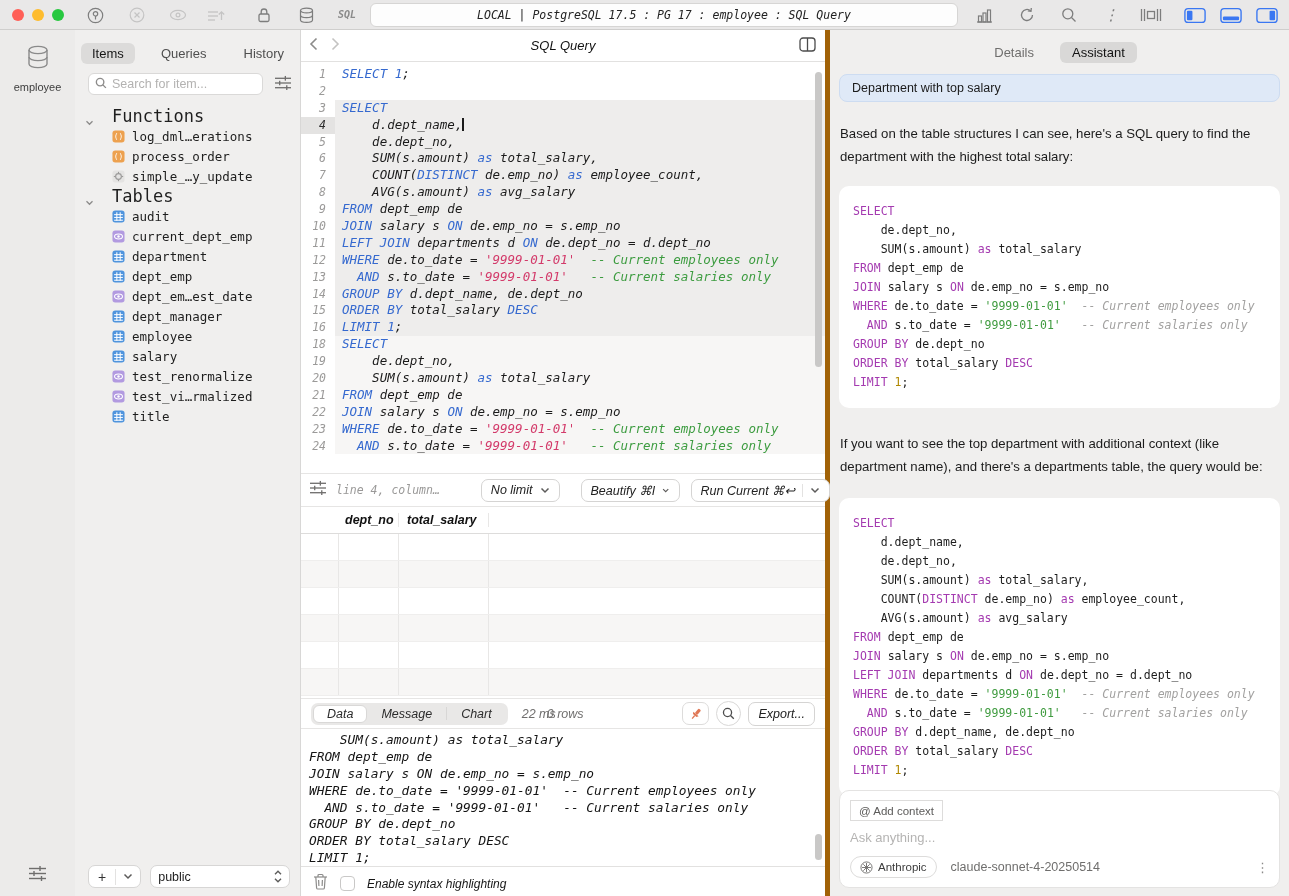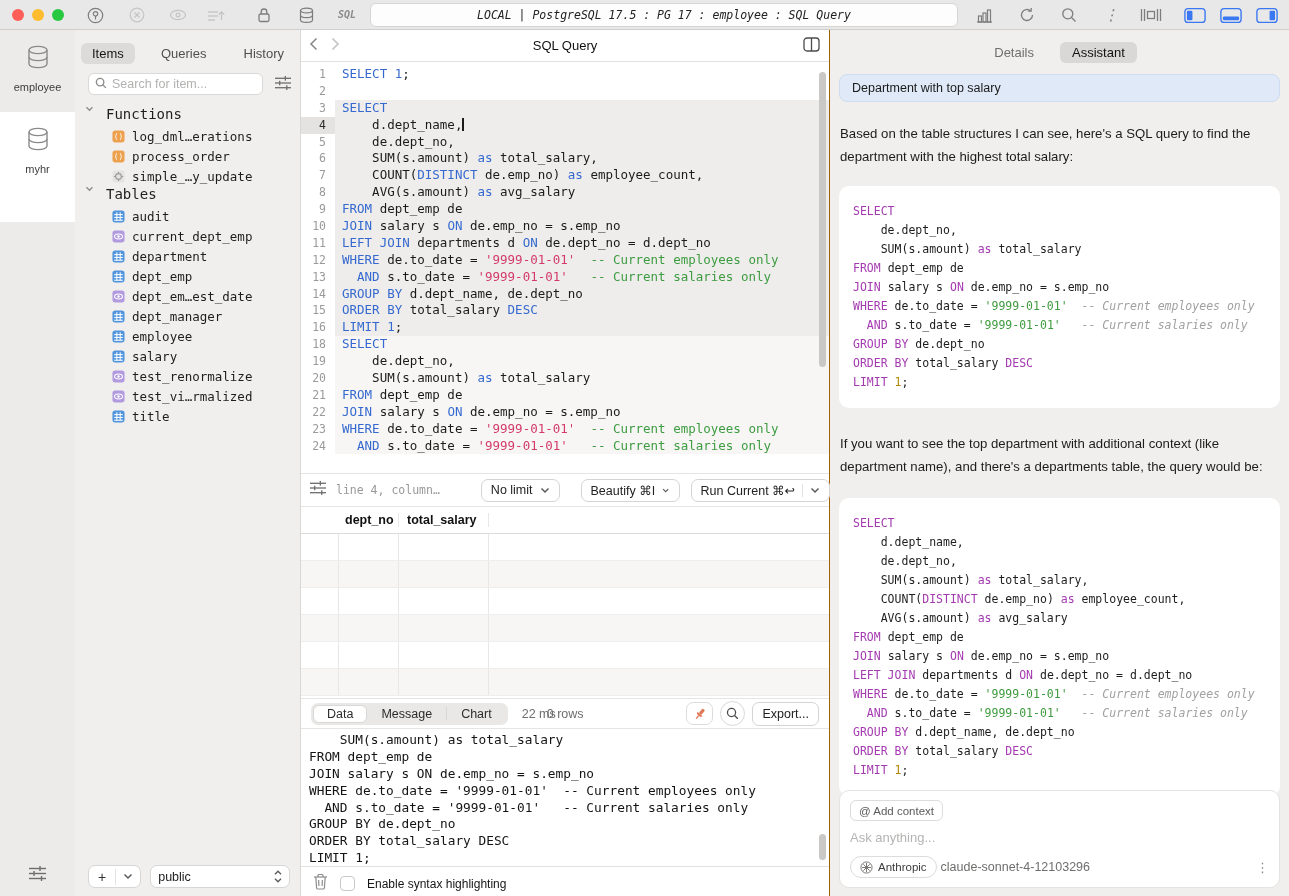--- a/index.html
+++ b/index.html
@@ -31,37 +31,37 @@
   
   #sidebar { position:absolute; left:75px; top:30px; width:225px; height:866px; background:#f0efee; }
   #sb-tabs { position:absolute; left:6px; top:13px; width:214px; display:flex; justify-content:space-between; }
   .sb-tab { font-size:13px; color:#4f4f4f; padding:3px 11px; border-radius:6px; }
   .sb-tab.active { background:#dcdbda; color:#161616; }
   #sb-search { position:absolute; left:13px; top:43px; width:175px; height:22px; background:#fff;
     border:1px solid #dad9d8; border-radius:6px; display:flex; align-items:center; padding:0 6px; gap:5px; }
   #sb-search .ph { font-size:12.5px; color:#b3b2b1; }
   #sb-filter { position:absolute; right:8px; top:45px; }
   #sb-tree { position:absolute; left:10px; top:76px; width:210px; }
-  .tree-section { height:20px; display:flex; align-items:flex-start; gap:12px;
-    font-family:"DejaVu Sans Mono", monospace; font-size:14px; color:#1e1e1e; }
+  .tree-section { height:20px; display:flex; align-items:flex-end; gap:18px;
+    font-family:"DejaVu Sans Mono", monospace; font-size:17px; color:#1e1e1e; }
   .tree-item { height:20px; display:flex; align-items:center; gap:7px; padding-left:27px;
     font-family:"DejaVu Sans Mono", monospace; font-size:12.5px; color:#1e1e1e; white-space:nowrap; }
   .tree-item .ic { width:13px; height:13px; flex:0 0 13px; display:flex; }
   .chev { color:#8c8b8a; display:flex; }
   #sb-bottom { position:absolute; left:13px; bottom:8px; display:flex; gap:9px; align-items:center; }
   #add-split { display:flex; align-items:center; background:#fff; border:1px solid #d7d6d5;
     border-radius:7px; height:23px; }
   #add-split .plus { padding:0 9px; font-size:14px; color:#333; border-right:1px solid #e3e2e1; }
   #add-split .dn { padding:0 7px; display:flex; }
   #schema-select { width:140px; height:23px; background:#fff; border:1px solid #d7d6d5; border-radius:7px;
     display:flex; align-items:center; justify-content:space-between; padding:0 7px; font-size:12.5px; }
 
   
   #main { position:absolute; left:300px; top:30px; width:530px; height:866px; background:#fff;
-    border-left:1px solid #d8d7d6; border-right:1px solid #a16207; }
+    border-left:1px solid #d8d7d6; border-right:5px solid #a16207;font-style:italic; }
   #ed-header { position:relative; height:32px; border-bottom:1px solid #e2e1e0;
     display:flex; align-items:center; justify-content:center; font-size:13px; color:#111; }
   .nav-chev { position:absolute; top:7px; color:#3c3c3c; font-size:14px; }
   #ed-split { position:absolute; right:9px; top:7px; }
 
   #editor { position:relative; height:411px; overflow:hidden; padding-top:4px;
     font-family:"DejaVu Sans Mono", monospace; font-size:12.5px; }
   .ed-line { display:flex; height:16.9px; line-height:16.9px; white-space:pre; }
   .ed-line .gut { width:34px; flex:0 0 34px; text-align:right; padding-right:9px; color:#9b9a99; font-size:11.5px; }
   .ed-line .gut.act { background:#e4e3e2; color:#2c2c2c; }
@@ -125,23 +125,23 @@
   .acard { margin:18px 9px 0 9px; background:#fff; border-radius:10px; padding:16px 14px;
     font-family:"DejaVu Sans Mono", monospace; font-size:11.5px; }
   .acode-line { height:19px; line-height:19px; white-space:pre; }
   .acard .tk-kw { color:#a43ab0; } .acard .tk-num { color:#b08800; }
   .acard .tk-str { color:#3f9b3f; } .acard .tk-com { color:#a2a1a0; font-style:italic; }
   .acard .tk-pl { color:#1d1d1d; }
 
   #composer { position:absolute; left:9px; right:9px; bottom:8px; background:#fff;
     border:1px solid #e4e3e2; border-radius:10px; padding:9px 10px; }
   #ctx-chip { display:inline-flex; align-items:center; height:21px; border:1px solid #dddcdb;
-    border-radius:6px; padding:0 8px; font-size:11.5px; color:#5c5b5a; }
+    border-radius:0; padding:0 8px; font-size:11.5px; color:#5c5b5a; }
   #ask-ph { margin-top:9px; font-size:13px; color:#b5b4b3; }
-  #prov-row { margin-top:11px; display:flex; align-items:center; gap:4px; }
+  #prov-row { margin-top:11px; display:flex; align-items:center; gap:14px; }
   #prov-chip { display:inline-flex; align-items:center; gap:5px; height:22px; border:1px solid #dddcdb;
     border-radius:11px; padding:0 9px; font-size:11.5px; color:#3c3c3c; }
   #model-name { font-size:12.5px; color:#6f6e6d; }
   #prov-dots { margin-left:auto; color:#8b8a89; font-size:13px; }
 </style>
 </head>
 <body>
 
 <div id="titlebar">
   <span class="tl" style="left:12px;background:#ff5f57"></span>
@@ -245,30 +245,20 @@
 <div id="rail">
   <div class="conn">
     <div class="dbic">
       <svg width="26" height="26" viewBox="0 0 26 26" fill="none" stroke="#8a8a8a" stroke-width="1.4">
           <ellipse cx="13" cy="6" rx="9" ry="3.6"></ellipse>
           <path d="M4 6 V20 c0 2 4 3.6 9 3.6 s9-1.6 9-3.6 V6"></path>
           <path d="M4 13 c0 2 4 3.6 9 3.6 s9-1.6 9-3.6"></path>
         </svg>
     </div>
     <div class="clabel">employee</div>
-  </div>
-  <div id="conn-myhr" class="conn">
-    <div class="dbic">
-      <svg width="26" height="26" viewBox="0 0 26 26" fill="none" stroke="#8a8a8a" stroke-width="1.4">
-          <ellipse cx="13" cy="6" rx="9" ry="3.6"></ellipse>
-          <path d="M4 6 V20 c0 2 4 3.6 9 3.6 s9-1.6 9-3.6 V6"></path>
-          <path d="M4 13 c0 2 4 3.6 9 3.6 s9-1.6 9-3.6"></path>
-        </svg>
-    </div>
-    <div class="clabel">myhr</div>
   </div>
   <span id="rail-filter">
     <svg width="19" height="17" viewBox="0 0 19 17" fill="none" stroke="#6f6e6d" stroke-width="1.4">
         <line x1="1" y1="3.5" x2="18" y2="3.5"></line>
         <line x1="1" y1="8.5" x2="18" y2="8.5"></line>
         <line x1="1" y1="13.5" x2="18" y2="13.5"></line>
         <line x1="12" y1="1" x2="12" y2="6"></line>
         <line x1="6" y1="6" x2="6" y2="11"></line>
         <line x1="13.5" y1="11" x2="13.5" y2="16"></line>
       </svg>
@@ -755,17 +745,17 @@
             <circle cx="7" cy="7" r="6" fill="none" stroke="#6f6e6d" stroke-width="1"></circle>
             <g stroke="#6f6e6d" stroke-width="1">
               <line x1="7" y1="2.2" x2="7" y2="11.8"></line>
               <line x1="2.2" y1="7" x2="11.8" y2="7"></line>
               <line x1="3.6" y1="3.6" x2="10.4" y2="10.4"></line>
               <line x1="10.4" y1="3.6" x2="3.6" y2="10.4"></line>
             </g>
           </svg>
         <span>Anthropic</span>
       </span>
-      <span id="model-name">claude-sonnet-4-12103296</span>
+      <span id="model-name">claude-sonnet-4-20250514</span>
       <span id="prov-dots">⋮</span>
     </div>
   </div>
 </div>
 
 </body></html>

